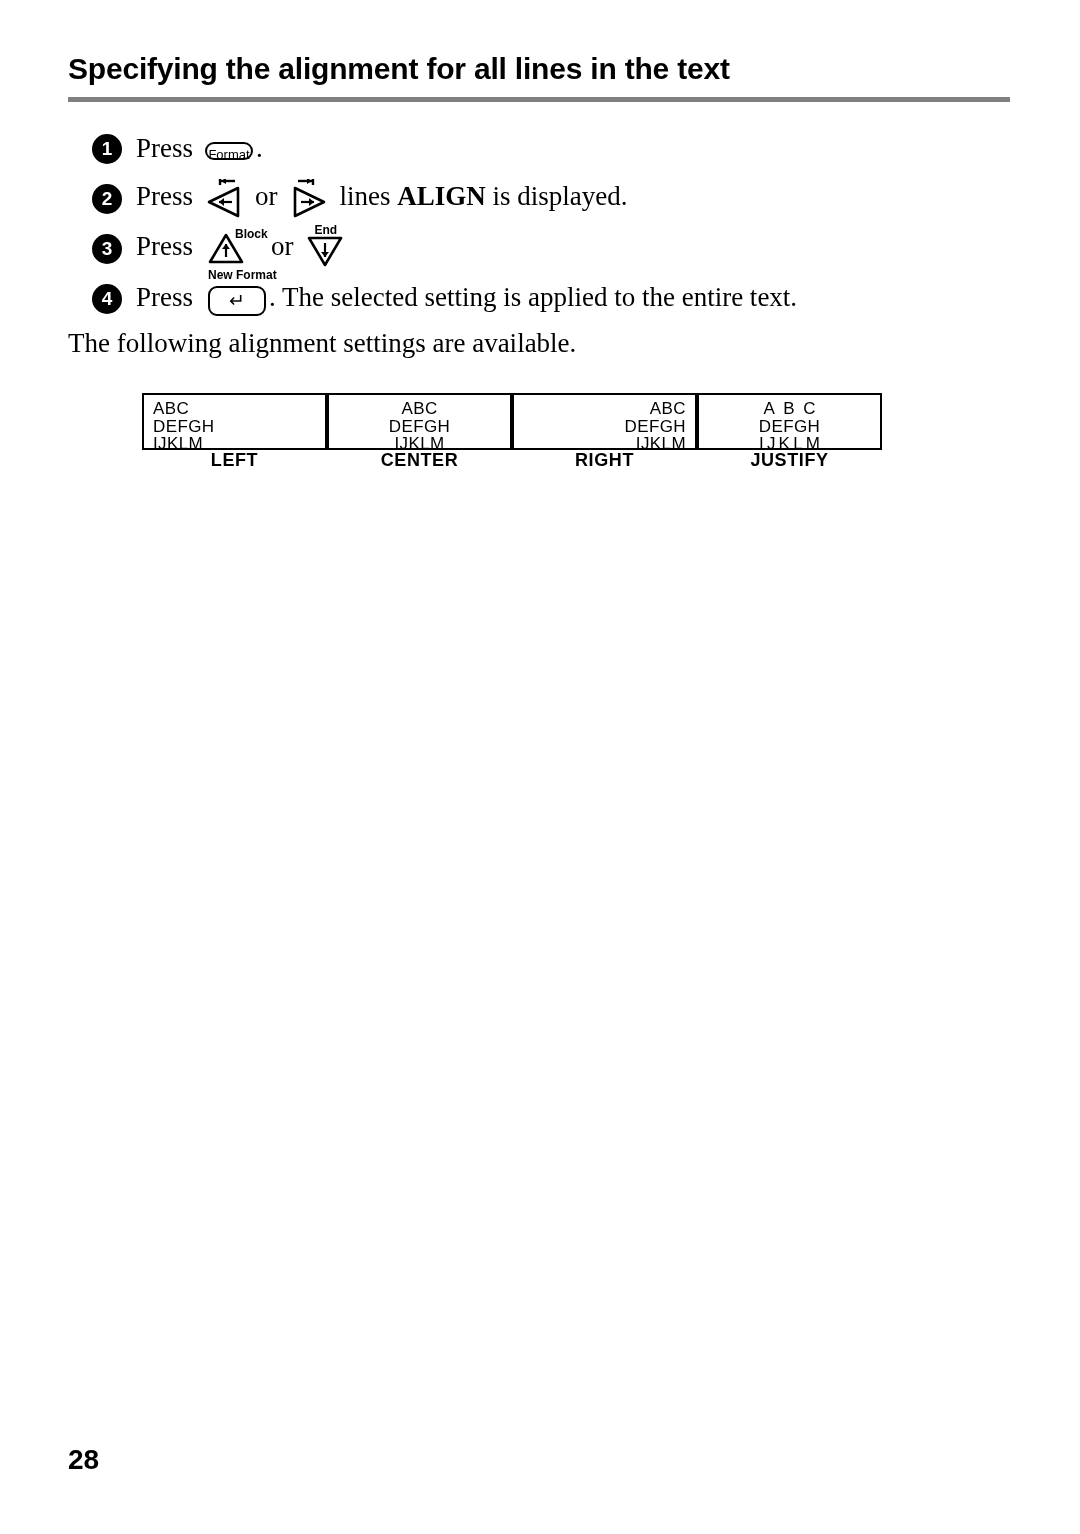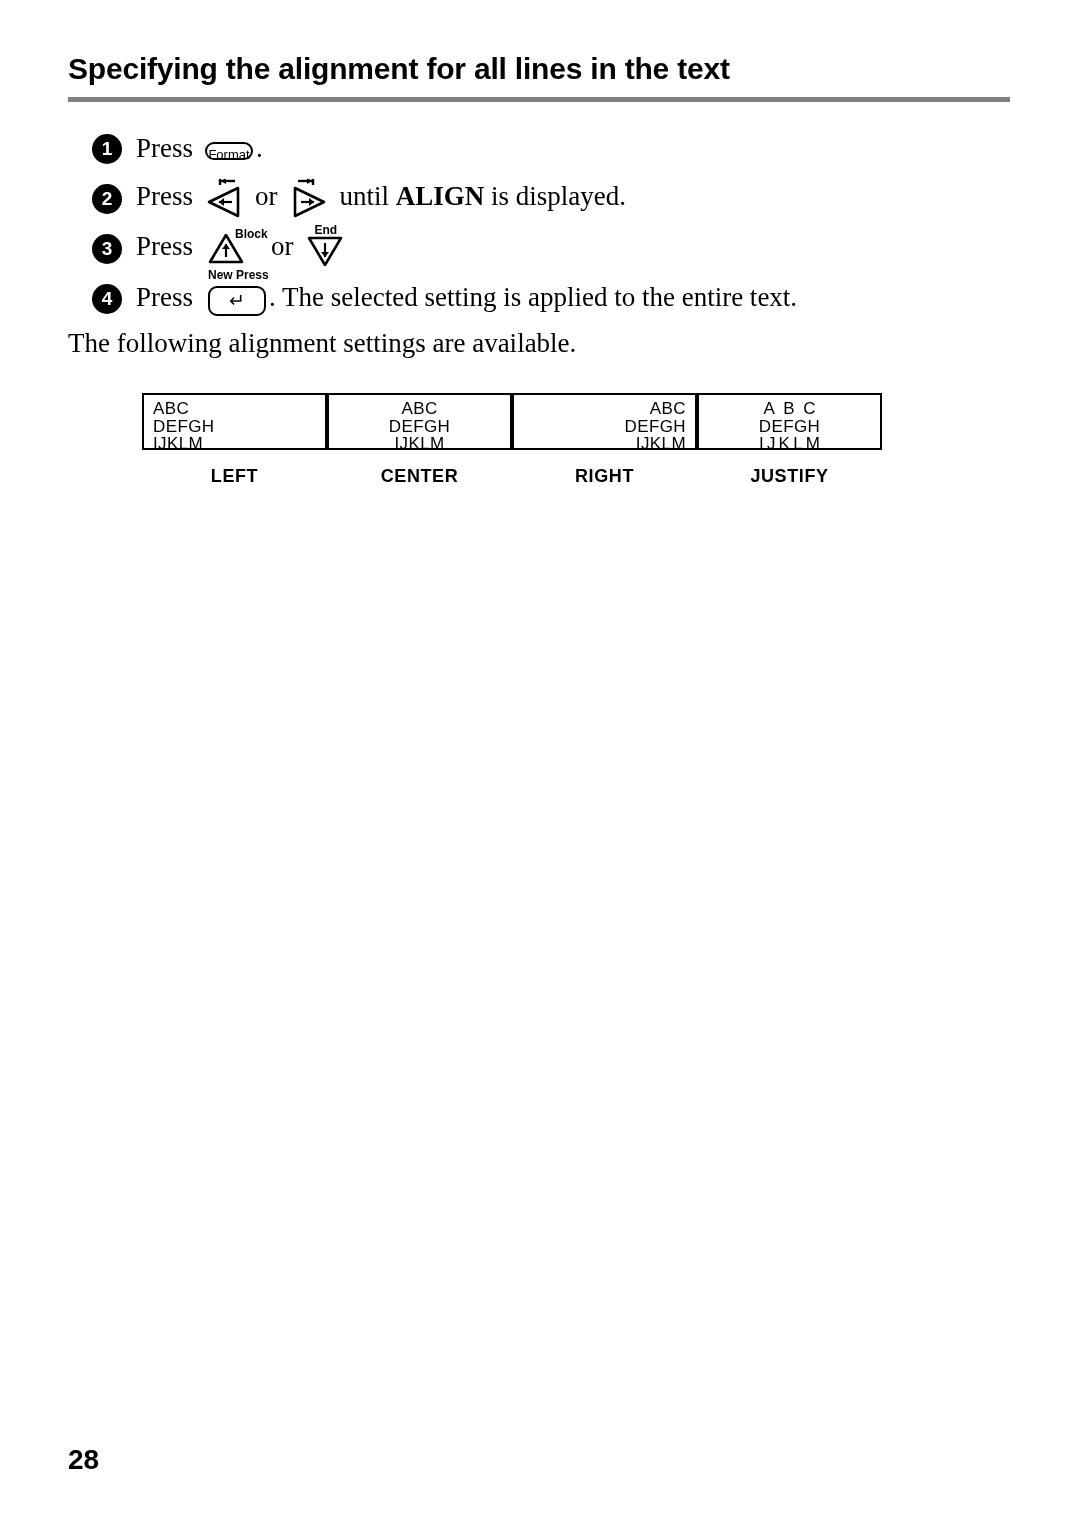--- a/index.html
+++ b/index.html
@@ -168,21 +168,21 @@
   .al-center { text-align: center; }
   .al-right  { text-align: right;  }
   .al-just   { text-align: center; }
 
   
   .j1 { letter-spacing: 8.5px;  text-indent: 8.5px; }
   .j2 { letter-spacing: 0.4px;  }
   .j3 { letter-spacing: 3.2px;  text-indent: 3.2px; }
 
   .sample-caption {
-    margin-top: 16px;
+    margin-top: 0;
     text-align: center;
     font-family: "Liberation Sans", sans-serif;
     font-weight: bold;
     font-size: 18px;
     letter-spacing: 0.6px;
     color: #000;
   }
 
   
   .page-number {
@@ -222,21 +222,21 @@
             <line x1="16" y1="2" x2="30" y2="2" stroke="#000" stroke-width="2.4"></line>
             <path d="M16 2 L21 -1 L21 5 Z" fill="#000"></path>
             <line x1="15" y1="-2" x2="15" y2="6" stroke="#000" stroke-width="2.4"></line>
           </svg></span><span>or</span><span class="keywrap" style="margin-left:6px;"><svg class="key-svg" width="44" height="40" viewBox="0 0 44 40">
             <path d="M40 23 L11 9 L11 37 Z" fill="#fff" stroke="#000" stroke-width="2.6" stroke-linejoin="round"></path>
             <line x1="17" y1="23" x2="30" y2="23" stroke="#000" stroke-width="2.2"></line>
             <path d="M30 23 L25 19 L25 27 Z" fill="#000"></path>
             <line x1="14" y1="2" x2="28" y2="2" stroke="#000" stroke-width="2.4"></line>
             <path d="M28 2 L23 -1 L23 5 Z" fill="#000"></path>
             <line x1="29" y1="-2" x2="29" y2="6" stroke="#000" stroke-width="2.4"></line>
-          </svg></span><span class="gap"></span><span>until </span><span class="bold">ALIGN</span><span> is displayed.</span>
+          </svg></span><span class="gap"></span><span>lines </span><span class="bold">ALIGN</span><span> is displayed.</span>
       </div>
     </div>
 
     <div class="step">
       <div class="step-num">3</div>
       <div class="step-txt">
         <span>Press</span><span class="gap"></span><span class="keywrap" style="margin-right:16px;"><svg class="key-svg" width="50" height="40" viewBox="0 0 50 40">
             <path d="M21 6 L37 33 L5 33 Z" fill="#fff" stroke="#000" stroke-width="2.6" stroke-linejoin="round"></path>
             <line x1="21" y1="28" x2="21" y2="15" stroke="#000" stroke-width="2.2"></line>
             <path d="M21 15 L17 20 L25 20 Z" fill="#000"></path>
@@ -244,21 +244,21 @@
             <path d="M21 36 L5 9 L37 9 Z" fill="#fff" stroke="#000" stroke-width="2.6" stroke-linejoin="round"></path>
             <line x1="21" y1="14" x2="21" y2="28" stroke="#000" stroke-width="2.2"></line>
             <path d="M21 28 L17 23 L25 23 Z" fill="#000"></path>
           </svg><span class="keycap-label" style="left:11px; top:-5px;">End</span></span><span class="gap"></span>
       </div>
     </div>
 
     <div class="step">
       <div class="step-num">4</div>
       <div class="step-txt">
-        <span>Press</span><span class="gap"></span><span class="keywrap" style="margin-left:6px;"><span class="key-rect key-enter">↵</span><span class="keycap-label" style="left:0px; top:-14px;">New Press</span></span><span>. The selected setting is applied to the entire text.</span>
+        <span>Press</span><span class="gap"></span><span class="keywrap" style="margin-left:6px;"><span class="key-rect key-enter">↵</span><span class="keycap-label" style="left:0px; top:-14px;">New Format</span></span><span>. The selected setting is applied to the entire text.</span>
       </div>
     </div>
 
   </div>
 
   <div class="intro">The following alignment settings are available.</div>
 
   <div class="samples">
 
     <div class="sample">

